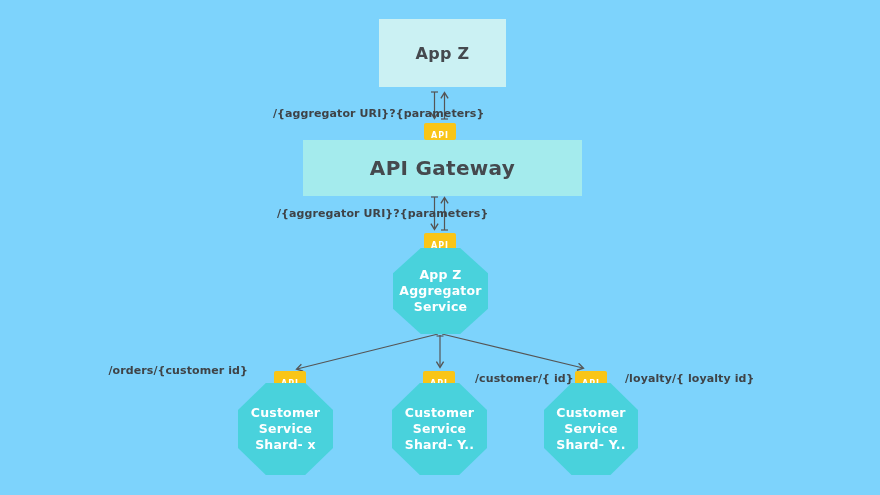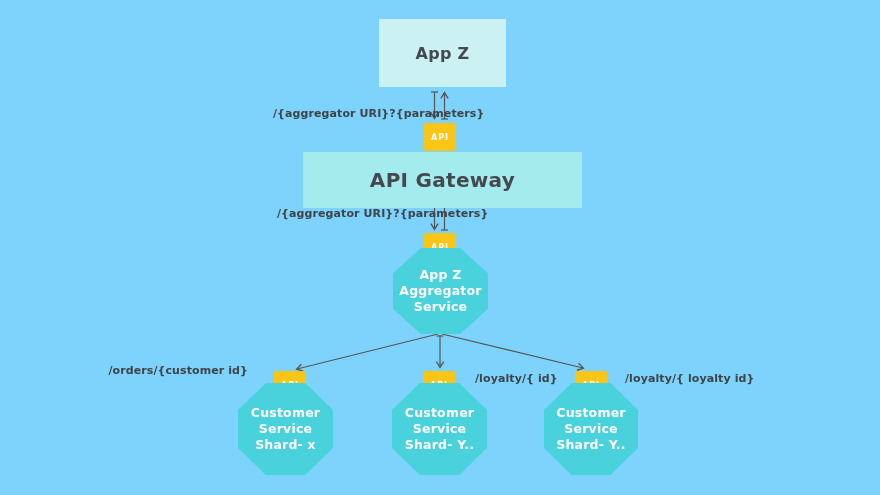--- a/index.html
+++ b/index.html
@@ -13,38 +13,38 @@
   .arrow-layer{position:absolute;left:0;top:0;width:880px;height:495px;}
   .node{
     position:absolute;display:flex;align-items:center;justify-content:center;
     font-weight:700;color:#45494E;
   }
   .box-appz{
     left:379px;top:19px;width:127px;height:68px;
     background:#CBF1F3;font-size:16px;letter-spacing:.3px;
   }
   .box-gateway{
-    left:303px;top:152px;width:279px;height:56px;
+    left:303px;top:140px;width:279px;height:56px;
     background:#A4EBED;font-size:20px;letter-spacing:.3px;text-align:right;
   }
   .oct{
     position:absolute;background:#49D2DC;
     clip-path:polygon(29.3% 0,70.7% 0,100% 29.3%,100% 70.7%,70.7% 100%,29.3% 100%,0 70.7%,0 29.3%);
     display:flex;flex-direction:column;align-items:center;justify-content:center;
     color:#ffffff;font-weight:700;font-size:12.5px;line-height:16px;text-align:center;
     letter-spacing:.2px;
   }
   .oct-aggregator{left:393px;top:248px;width:95px;height:86px;}
   .oct-shard1{left:238px;top:383px;width:95px;height:92px;}
   .oct-shard2{left:392px;top:383px;width:95px;height:92px;}
   .oct-shard3{left:544px;top:383px;width:94px;height:92px;}
   .badge{
-    position:absolute;width:32px;height:28px;
+    position:absolute;width:32px;height:17px;
     background:#F9C517;border-radius:2px;
-    display:flex;align-items:center;justify-content:center;
+    display:flex;align-items:flex-end;justify-content:center;
     color:#ffffff;font-size:8px;font-weight:700;letter-spacing:1px;
   }
   .badge-1{left:424px;top:123px;}
   .badge-2{left:424px;top:233px;}
   .badge-3{left:274px;top:371px;}
   .badge-4{left:423px;top:371px;}
   .badge-5{left:575px;top:371px;}
   .elabel{
     position:absolute;font-size:11px;font-weight:700;color:#3F4347;
     white-space:nowrap;letter-spacing:.1px;
@@ -115,21 +115,21 @@
   </div>
   <div class="oct oct-shard1">
     <span>Customer</span>
     <span>Service</span>
     <span>Shard- x</span>
   </div>
 
   <div class="badge badge-4">
     <span>API</span>
   </div>
-  <div class="elabel elabel-4">/loyalty/{ id}</div>
+  <div class="elabel elabel-4">/customer/{ id}</div>
   <div class="oct oct-shard2">
     <span>Customer</span>
     <span>Service</span>
     <span>Shard- Y..</span>
   </div>
 
   <div class="badge badge-5">
     <span>API</span>
   </div>
   <div class="elabel elabel-5">/loyalty/{ loyalty id}</div>

